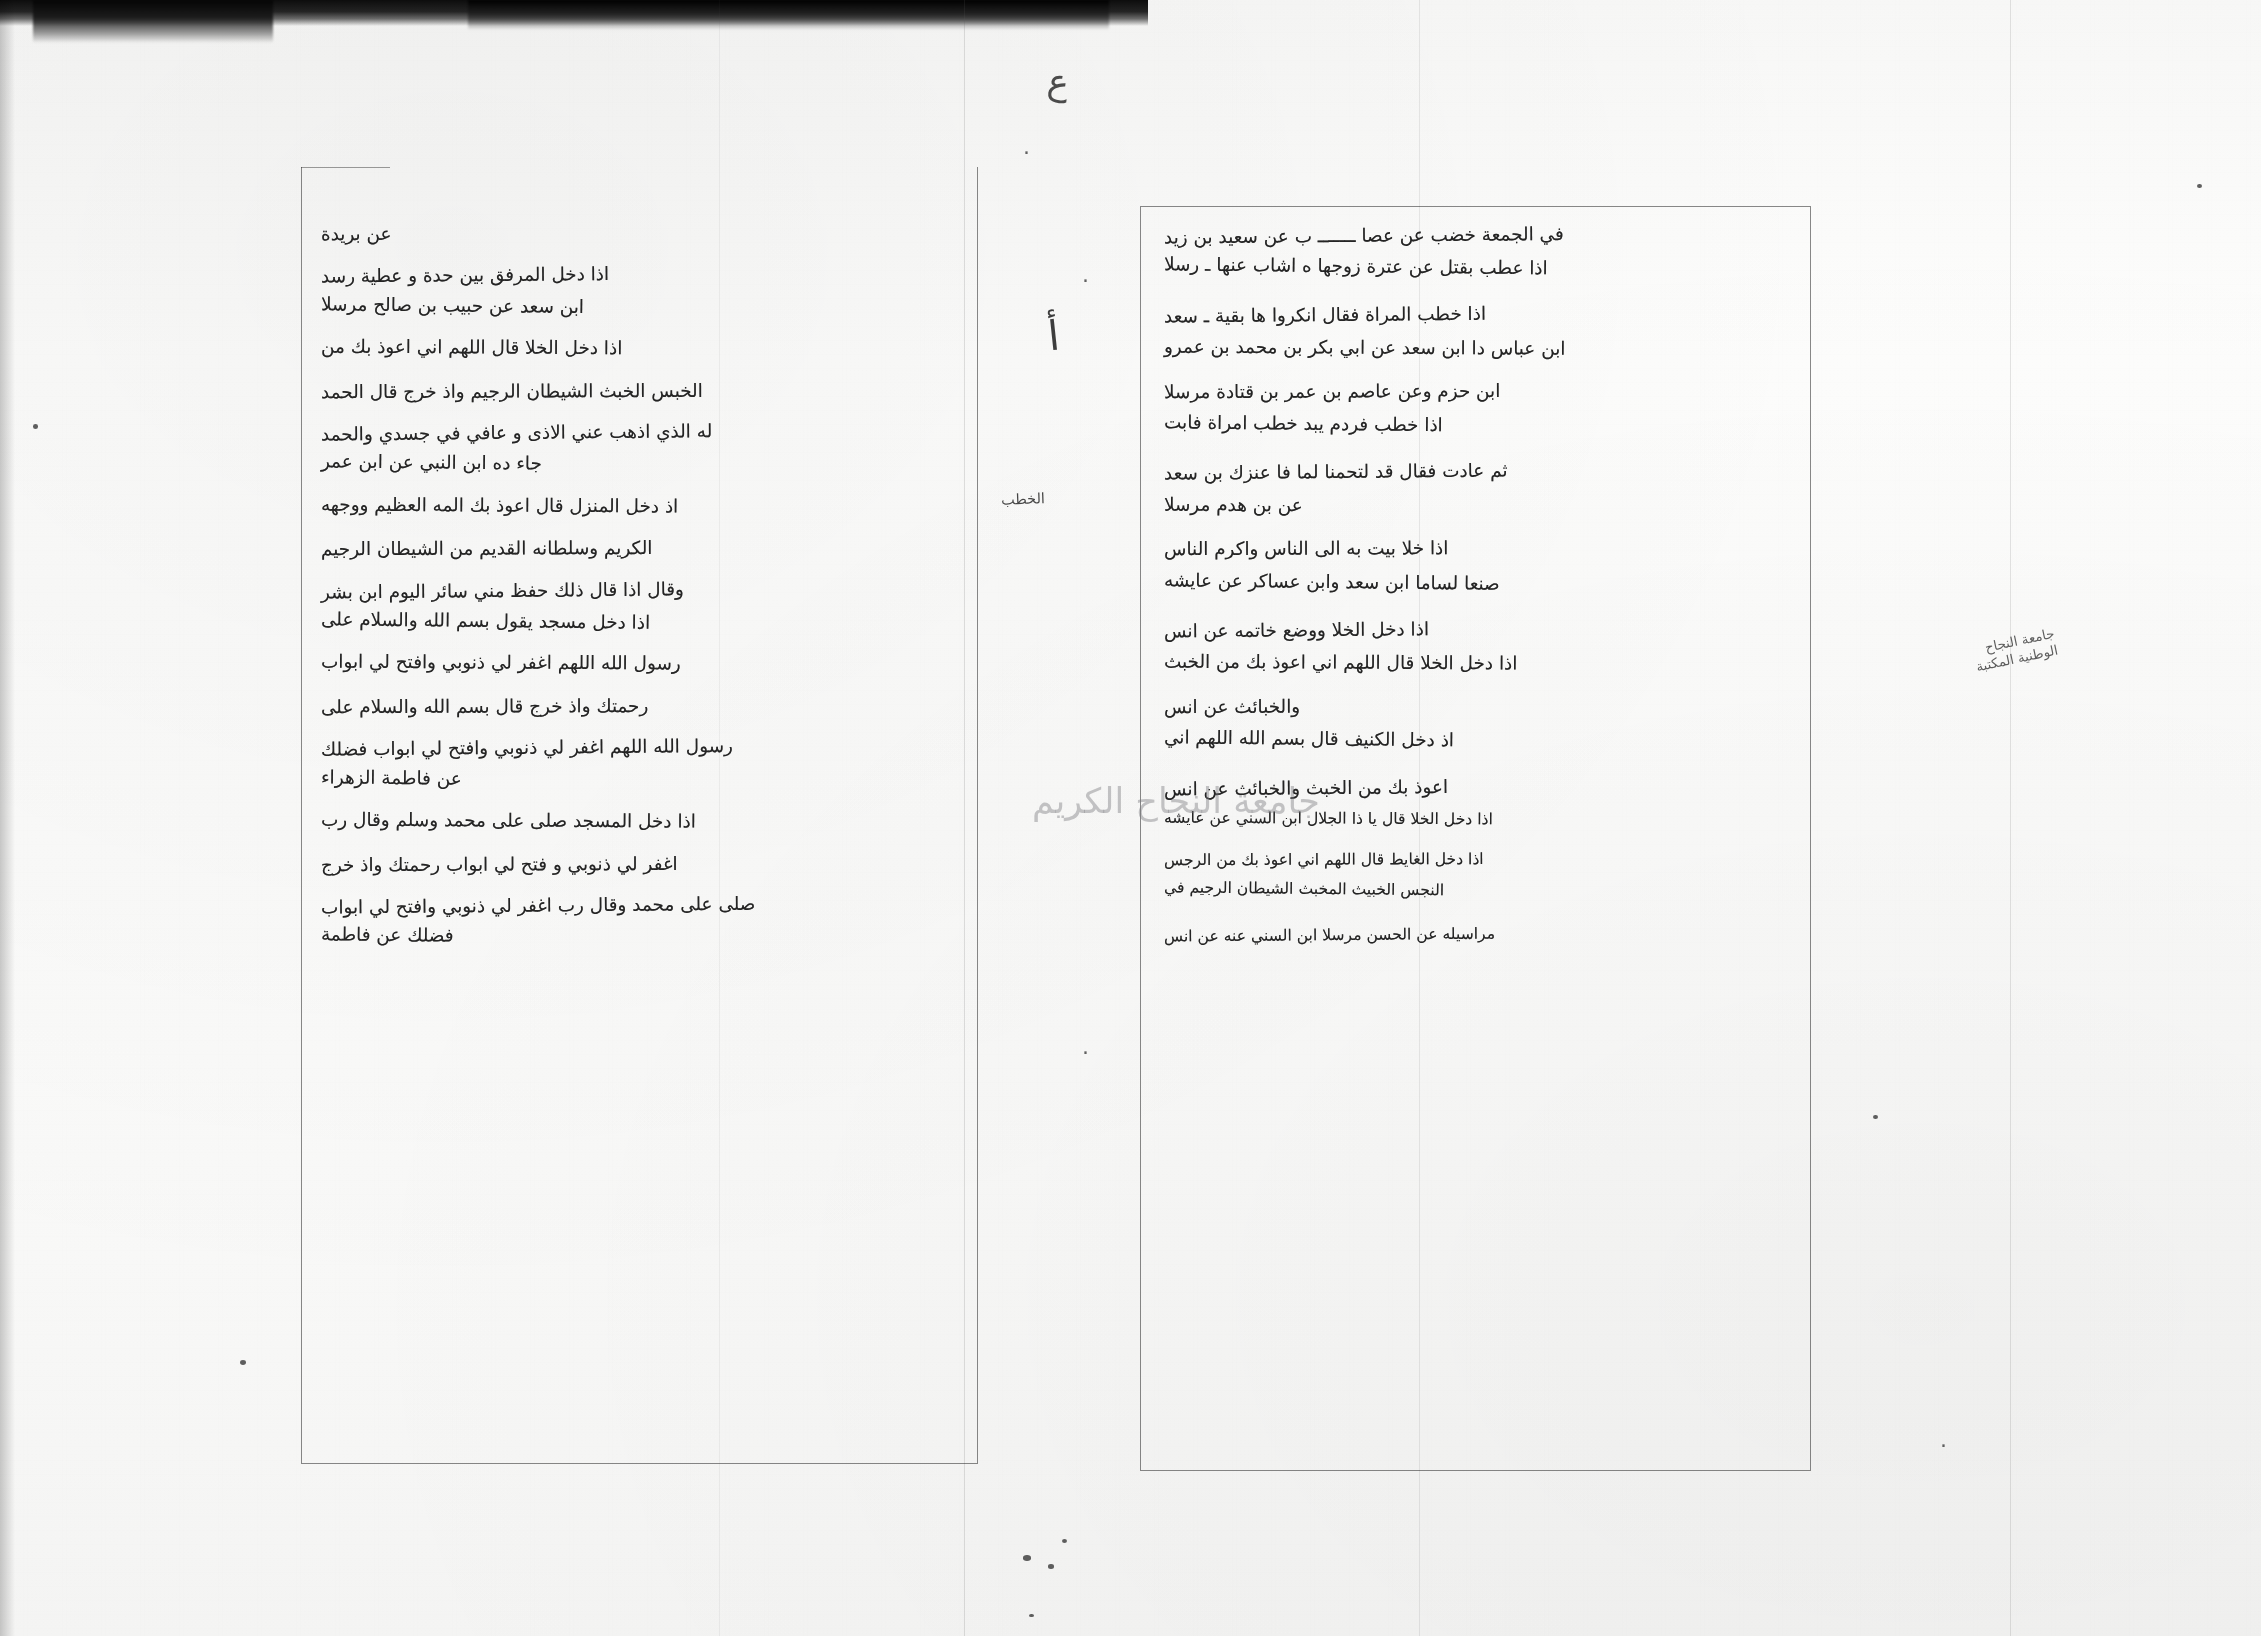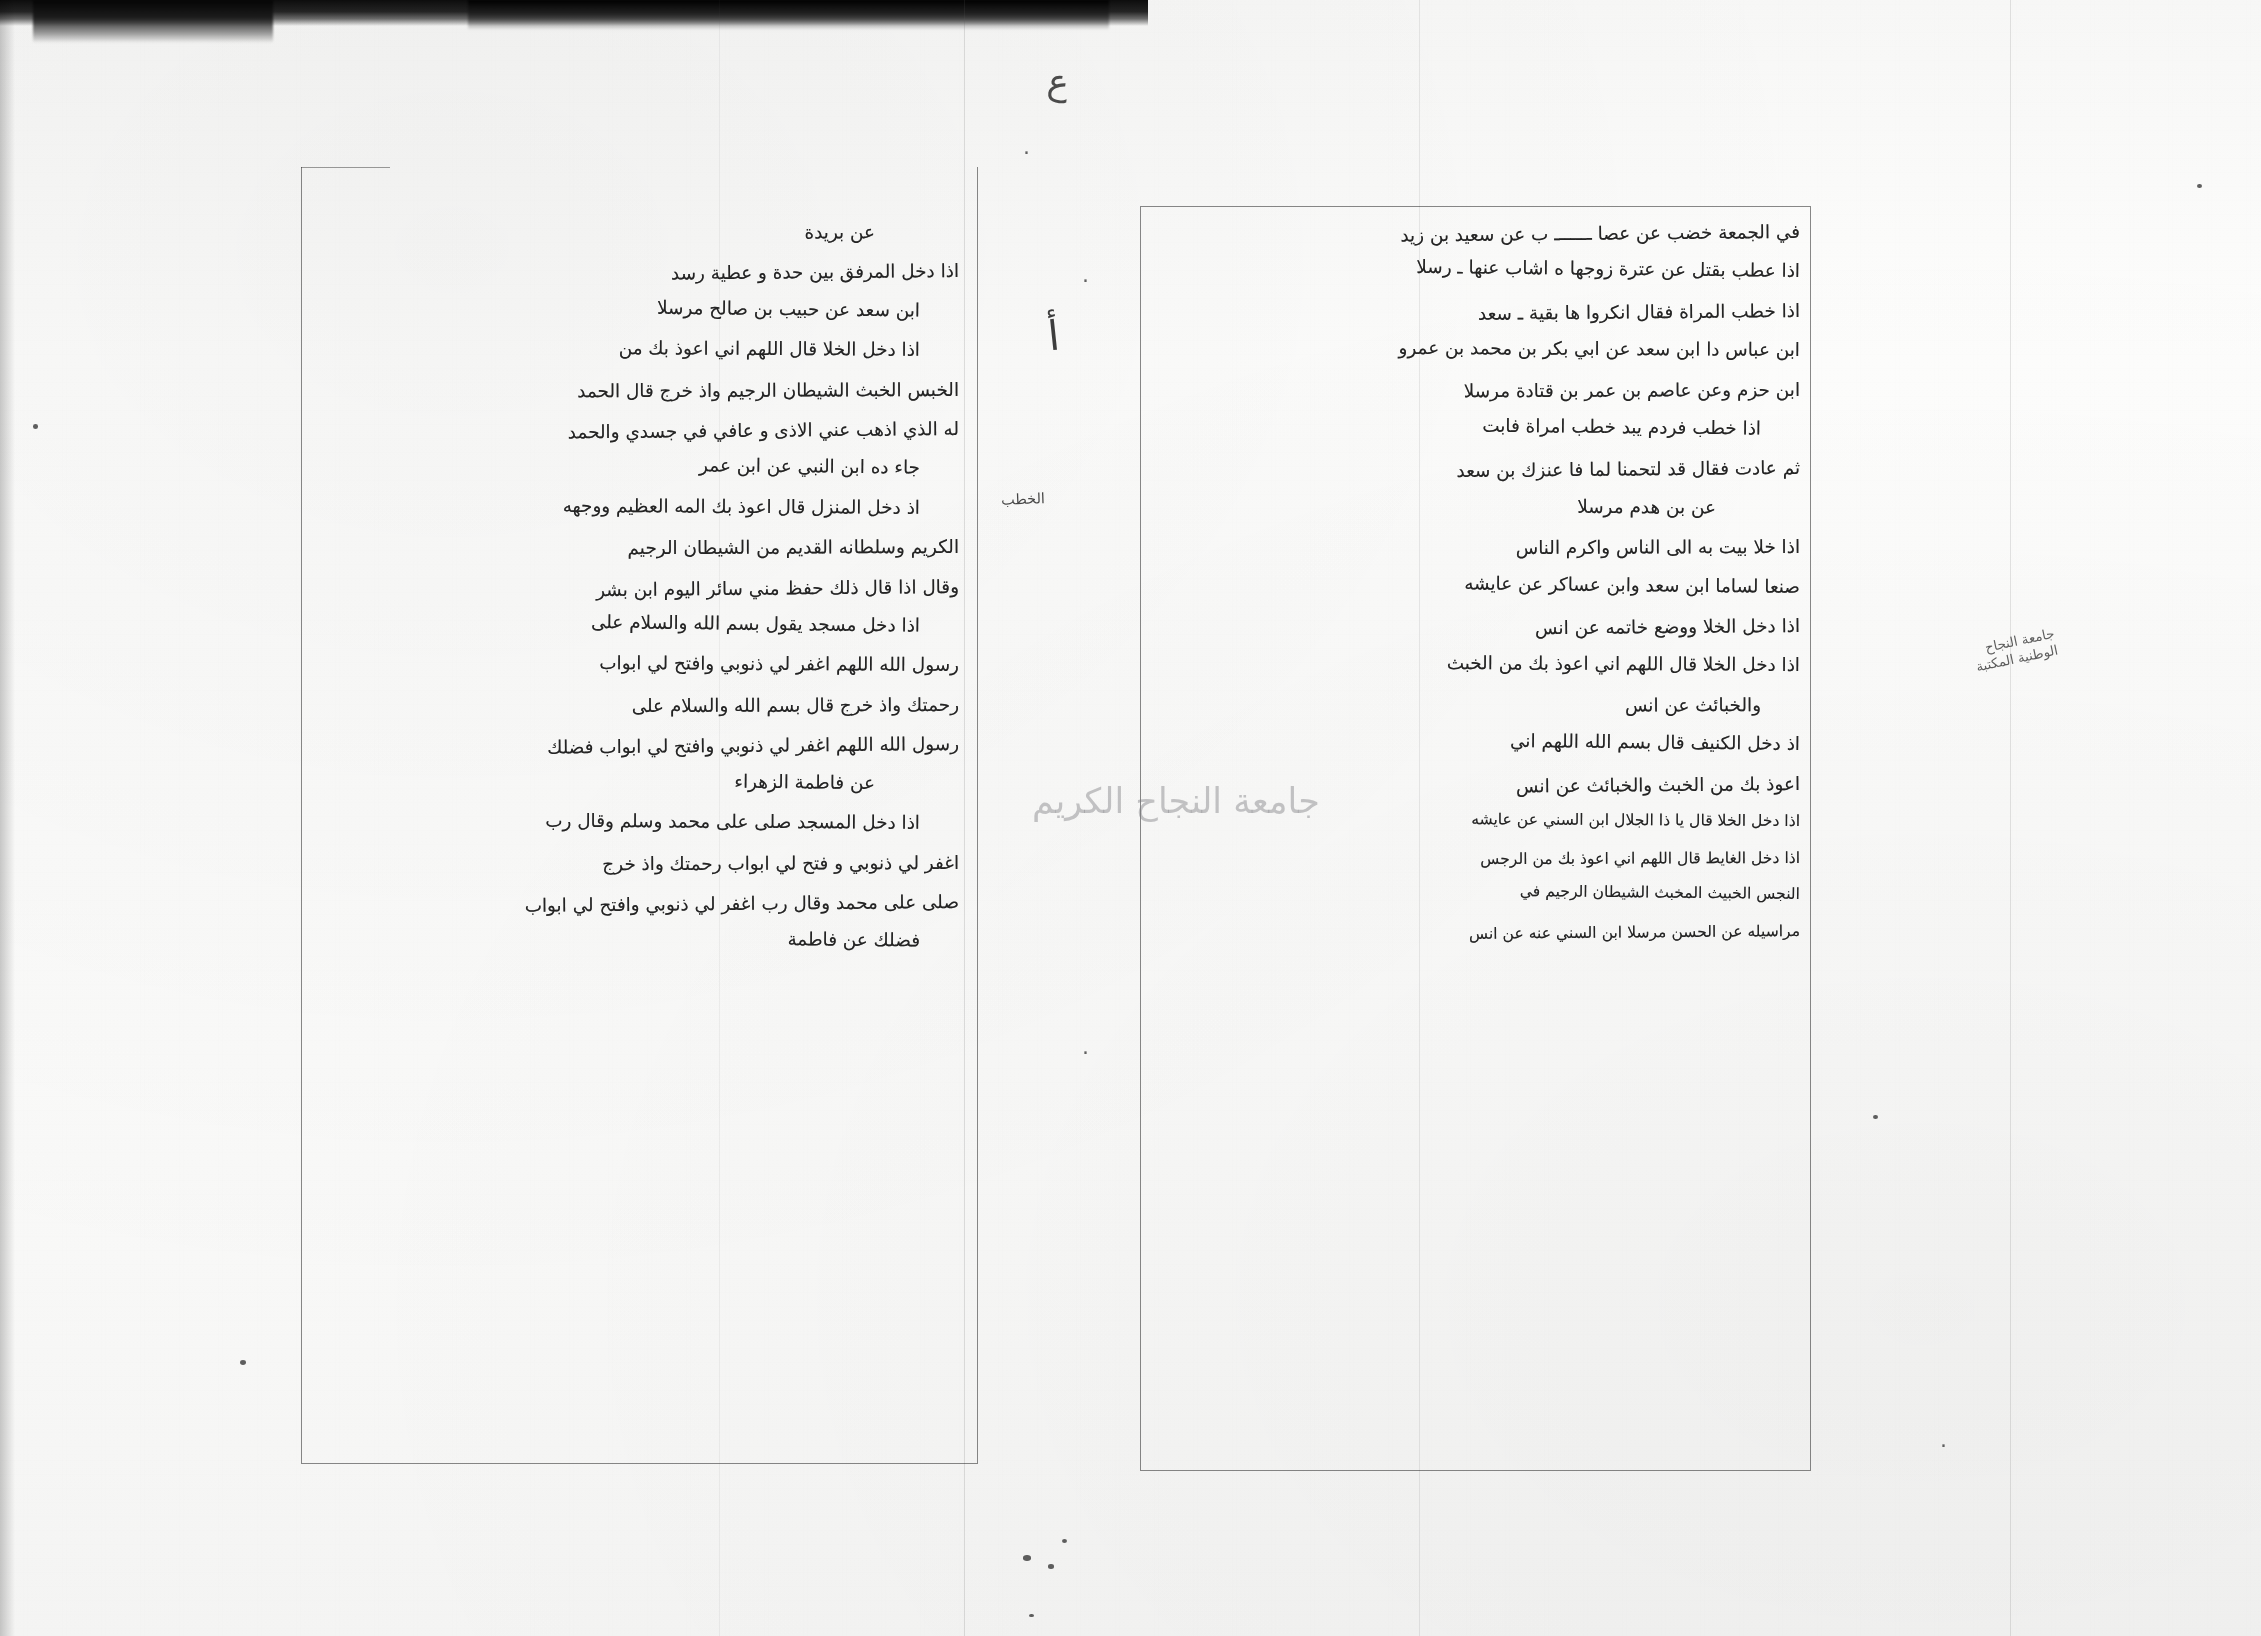--- a/index.html
+++ b/index.html
@@ -82,21 +82,21 @@
   .frame.left { border-top: none; }
   .frame-left-top {
     position: absolute; left: 301px; top: 167px; width: 89px; height: 1.1px;
     background: rgba(40,40,40,0.45);
   }
 
   
   .col {
     position: absolute;
     direction: rtl;
-    text-align: right;
+    text-align: left;
     color: #1b1b1b;
   }
   .col.right { left: 1164px; top: 223px; width: 636px; }
   .col.left  { left: 321px;  top: 223px; width: 638px; }
 
   .ln {
     display: block;
     white-space: nowrap;
     font-family: "DejaVu Sans", sans-serif;
     font-size: 22px;

